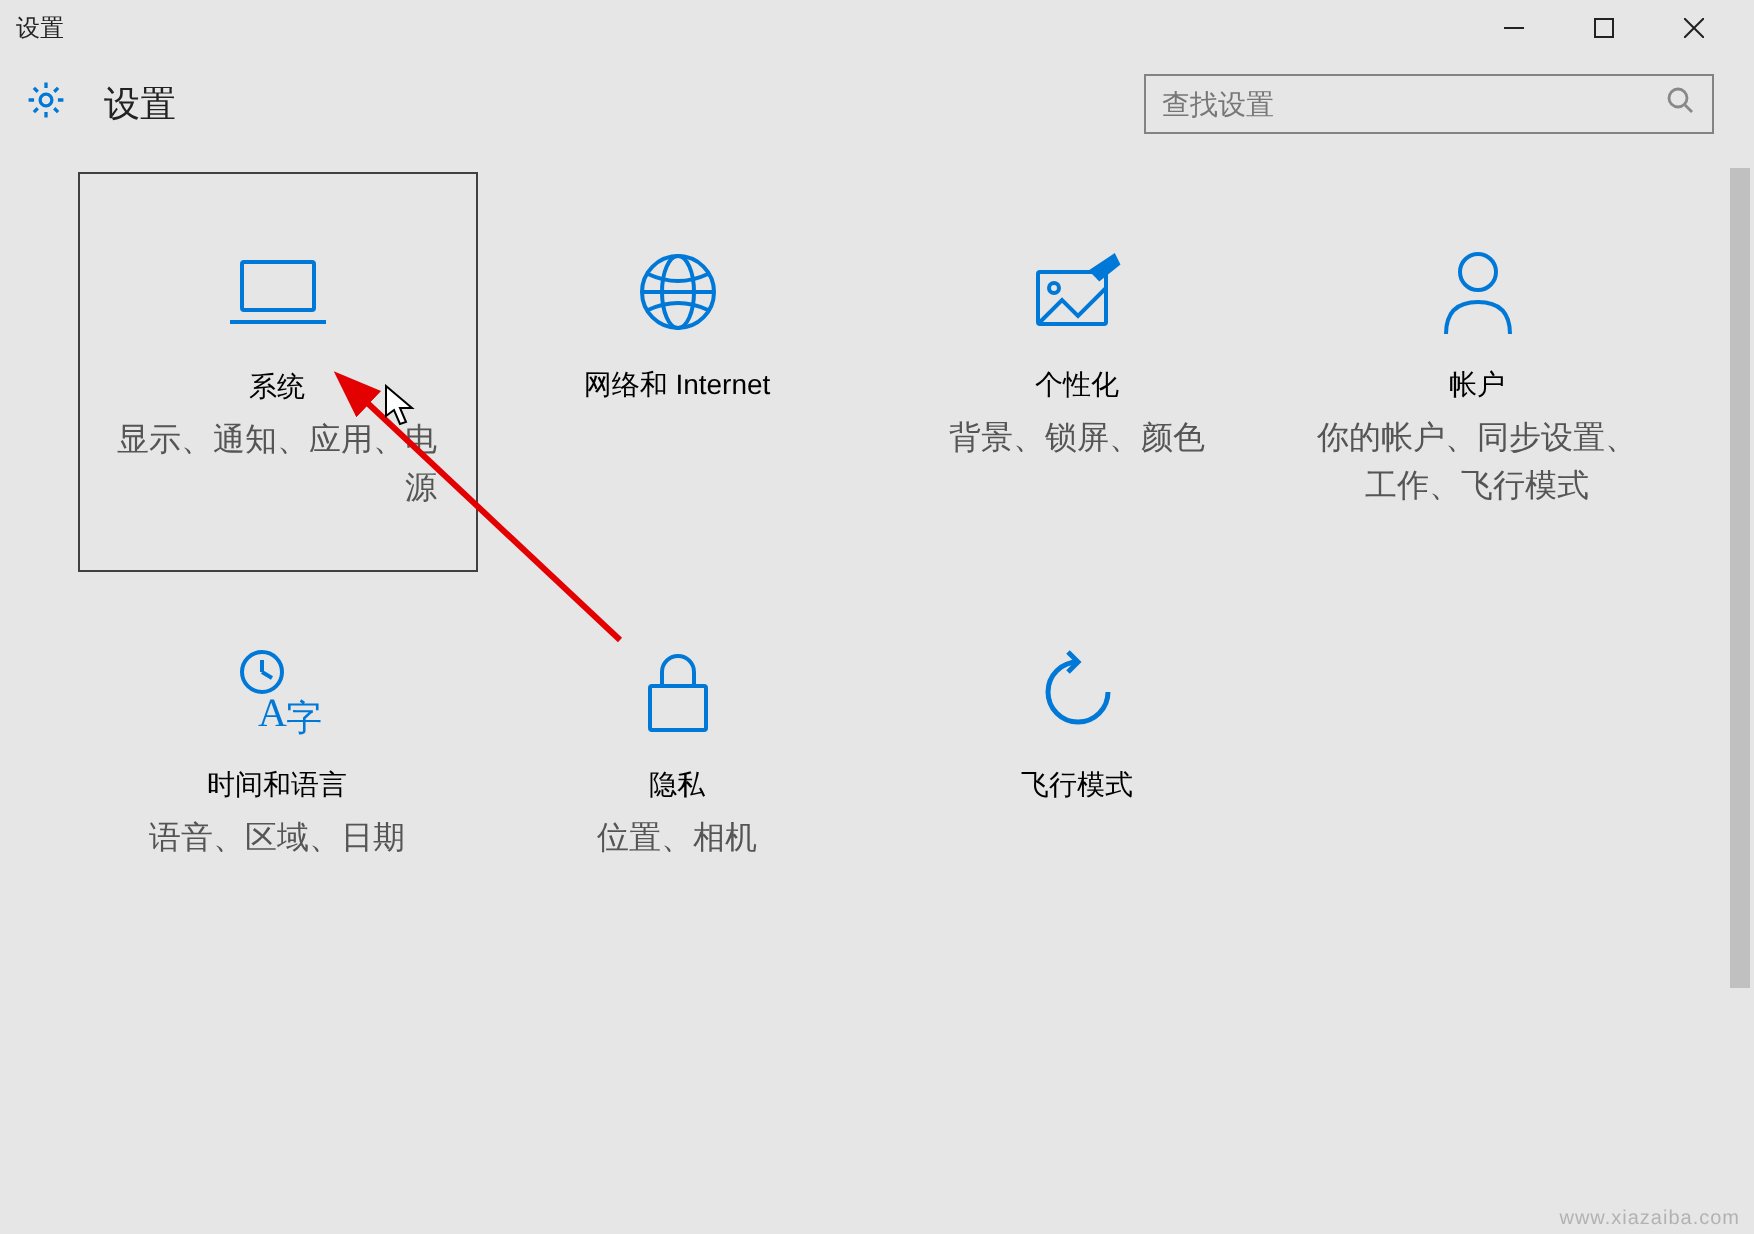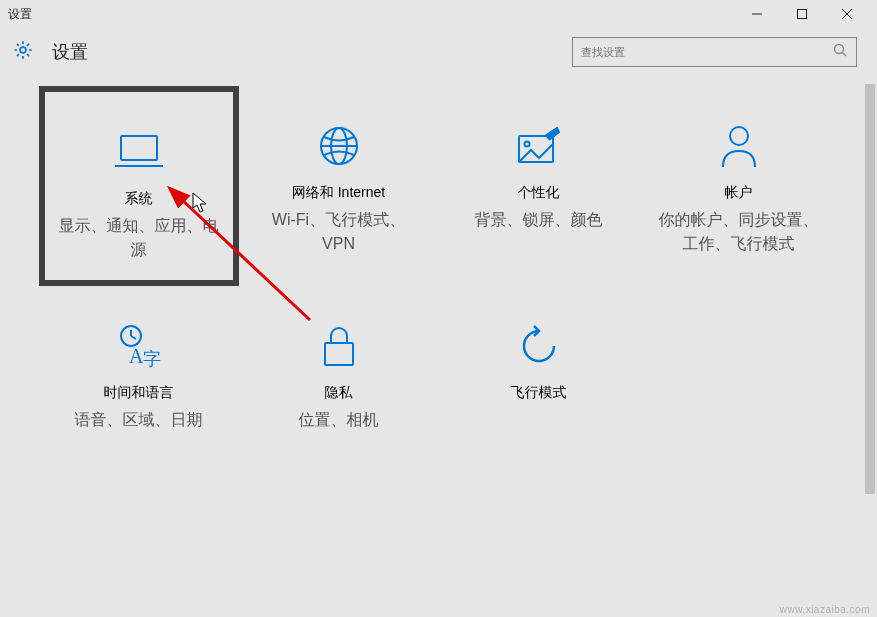--- a/index.html
+++ b/index.html
@@ -40,21 +40,21 @@
     height: 30px;
     border: 1px solid #838383;
     background: #e6e6e6;
     display: flex;
     align-items: center;
     padding: 0 8px;
     margin-right: 8px;
   }
   .search-box input {
     flex: 1; border: none; background: transparent; outline: none;
-    font-size: 11px; color: #666;
+    font-size: 14px; color: #666;
     font-family: inherit;
   }
   .search-box input::placeholder { color: #777; }
   .content-wrap {
     position: relative;
     height: calc(617px - 28px - 48px);
   }
   .grid {
     display: grid;
     grid-template-columns: repeat(4, 200px);
@@ -64,21 +64,22 @@
     padding: 10px 0 0 0;
   }
   .tile {
     display: flex;
     flex-direction: column;
     align-items: center;
     padding-top: 30px;
     text-align: center;
   }
   .tile.selected {
-    border: 6px solid #404040;
+    border: 1px solid #404040;
+    text-align: right;
   }
   .tile-icon {
     height: 60px;
     display: flex; align-items: center; justify-content: center;
   }
   .tile-title {
     font-size: 14px;
     color: #000;
     margin-top: 8px;
   }
@@ -180,21 +181,20 @@
       <div class="tile-icon">
         <svg width="44" height="44" viewBox="0 0 44 44" fill="none" stroke="#0078d7" stroke-width="2">
           <circle cx="22" cy="22" r="18"></circle>
           <ellipse cx="22" cy="22" rx="8" ry="18"></ellipse>
           <line x1="4" y1="22" x2="40" y2="22"></line>
           <path d="M7 13 Q22 20 37 13"></path>
           <path d="M7 31 Q22 24 37 31"></path>
         </svg>
       </div>
       <div class="tile-title">网络和 Internet</div>
-      <div class="tile-desc">Wi-Fi、飞行模式、VPN</div>
     </div>
 
     <div class="tile">
       <div class="tile-icon">
         <svg width="48" height="40" viewBox="0 0 48 40" fill="none" stroke="#0078d7" stroke-width="2">
           <rect x="4" y="10" width="34" height="26" rx="1"></rect>
           <circle cx="12" cy="18" r="2.5"></circle>
           <path d="M4 36 L16 24 L24 32 L38 18"></path>
           <path d="M30 10 L42 2 L44 6 L34 14" fill="#0078d7"></path>
         </svg>

